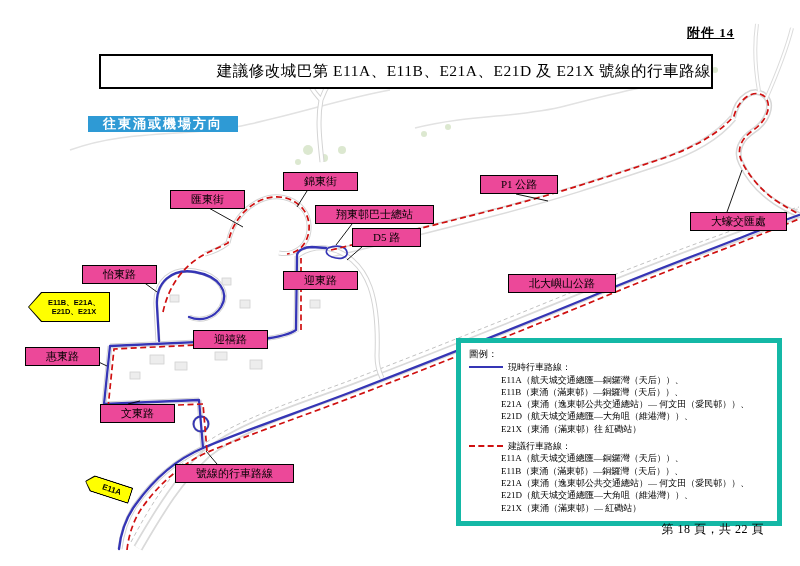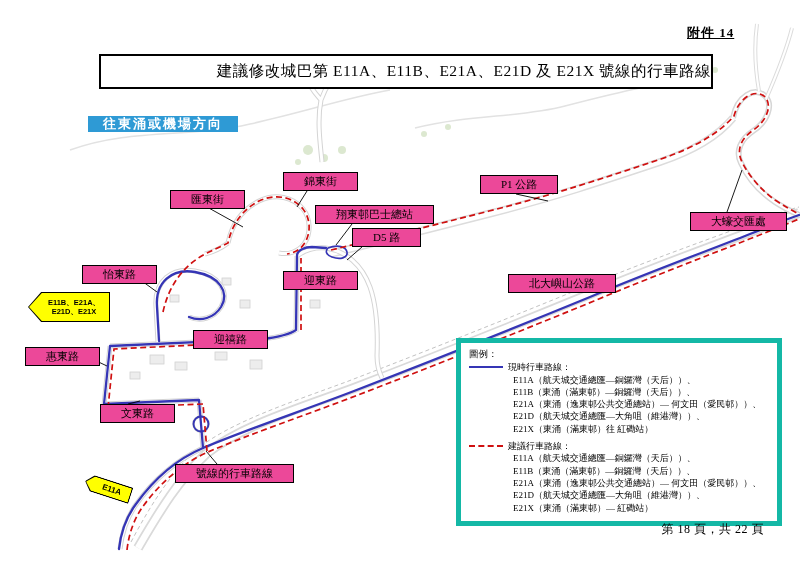--- a/index.html
+++ b/index.html
@@ -20,21 +20,21 @@
              font-size:11px;line-height:1.3;padding:1px 20px 2px;white-space:nowrap;}
 
   .legend{position:absolute;left:456px;top:338px;width:300px;z-index:4;background:#fff;
           border:5px solid #14b8a6;padding:5px 8px 7px;font-size:9px;line-height:12.3px;}
   .legend-title{font-size:9.5px;margin-bottom:1px;}
   .legend-heading-row{display:flex;align-items:center;gap:5px;}
   .legend-heading-row.mt{margin-top:5px;}
   .sample{width:34px;height:0;flex:none;}
   .sample.current{border-top:2px solid #3535b5;}
   .sample.proposed{border-top:2px dashed #cf1010;}
-  .legend-route{margin-left:44px;white-space:nowrap;}
+  .legend-route{margin-left:32px;white-space:nowrap;}
 
   .page-number{position:absolute;right:36px;top:521px;z-index:5;font-size:12px;letter-spacing:.5px;}
 
   .yarrow{position:absolute;z-index:4;}
   .yarrow .shape-outer{position:absolute;inset:0;background:#000;
      clip-path:polygon(0 50%,16% 0,100% 0,100% 100%,16% 100%);}
   .yarrow .shape-inner{position:absolute;inset:1px;background:#ffff00;
      clip-path:polygon(0 50%,16% 0,100% 0,100% 100%,16% 100%);}
   .yarrow .atext{position:absolute;inset:0;display:flex;flex-direction:column;
      align-items:center;justify-content:center;padding-left:10px;

